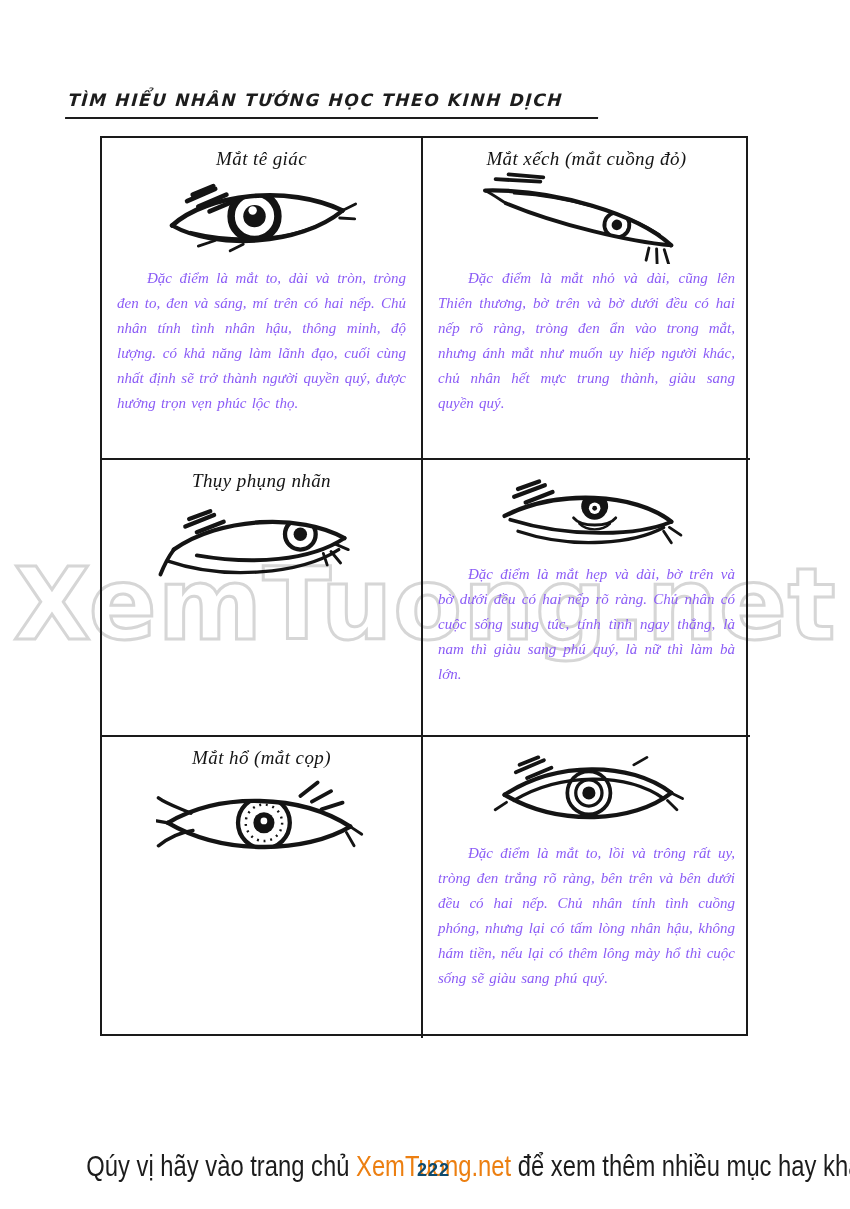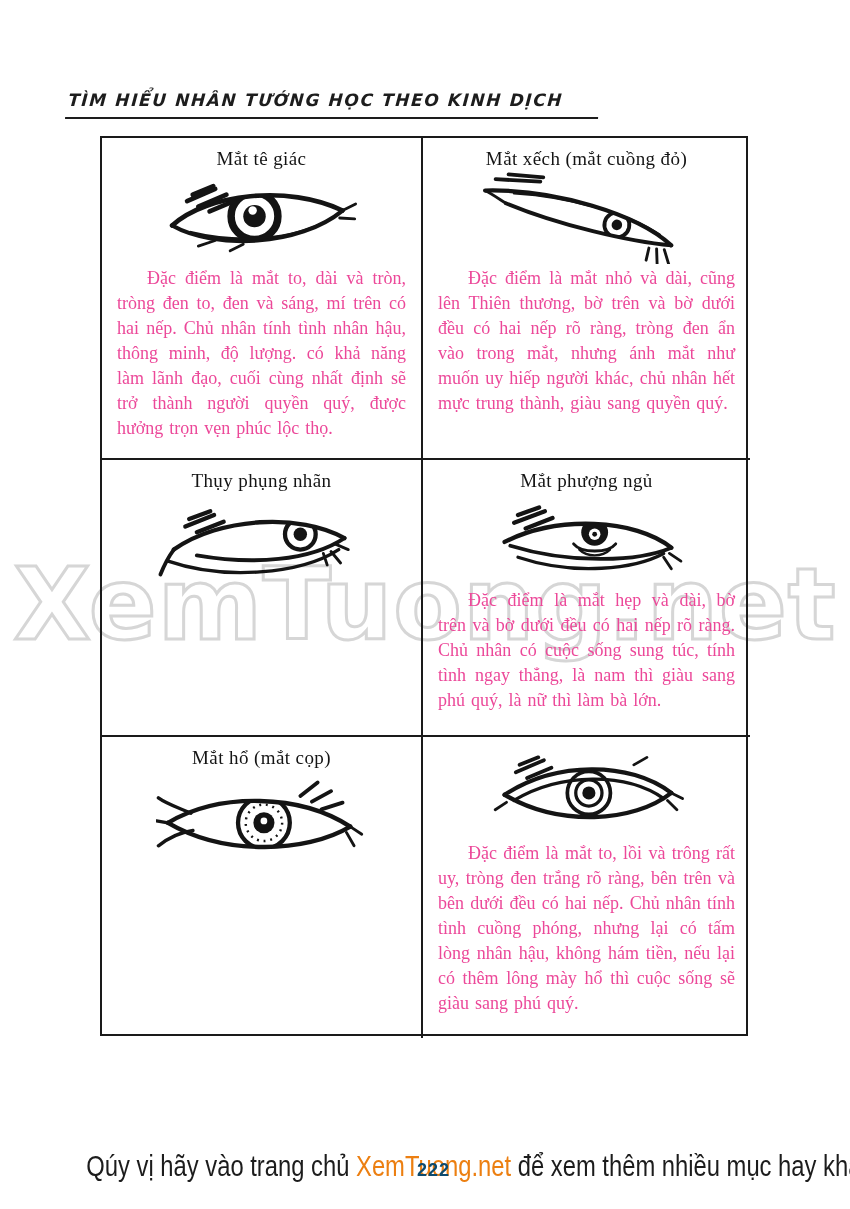--- a/index.html
+++ b/index.html
@@ -36,32 +36,32 @@
     z-index:1;
     display:grid;
     grid-template-columns:321px 327px;
     grid-template-rows:322px 277px 301px;
     border:2px solid #1a1a1a;
     box-sizing:border-box;
     background:transparent;
   }
   .cell{
     box-sizing:border-box;overflow:hidden;
-    padding:6px 13px 20px 13px;background:transparent;
+    padding:6px 13px 20px 13px;background:transparent;font-style:italic;
   }
   .cell.col1{border-right:2px solid #1a1a1a;}
   .cell.row1,.cell.row2{border-bottom:2px solid #1a1a1a;}
   .cell-title{
     text-align:center;font-size:19px;color:#141414;
     letter-spacing:0.4px;margin:4px 0 2px 0;font-weight:normal;
   }
   .eye-art{display:block;margin:2px auto 2px auto;}
   .cell-body{
     margin:2px 2px 0 2px;
-    font-size:18px;line-height:25px;color:#ec4899;
+    font-size:15px;line-height:25px;color:#8b5cf6;
     text-align:justify;text-indent:30px;
     word-spacing:1.5px;
   }
   
   .footer{
     position:absolute;left:0;right:0;top:1150px;z-index:2;
     text-align:center;white-space:nowrap;
   }
   .footer-inner{
     display:inline-block;
@@ -150,21 +150,20 @@
       <path class="ln" stroke-width="4.5" d="M18,58 C66,24 150,20 196,46"></path>
       <path class="ln" stroke-width="4" d="M42,64 C100,74 160,70 196,46"></path>
       <path class="ln" stroke-width="4" d="M18,58 C12,66 8,74 4,84"></path>
       <path class="ln" stroke-width="3.5" d="M12,70 C70,90 150,84 190,58"></path>
       <path class="ln" stroke-width="4.5" d="M30,34 l30,-12 M42,40 l28,-11 M34,26 l22,-8"></path>
       <path class="ln" stroke-width="3" d="M186,52 l14,6 M182,60 l10,12 M174,62 l4,12"></path>
     </svg>
   </div>
 
   <div class="cell row2">
-    <div class="cell-title">Mắt phượng ngủ</div>
     <svg class="eye-art" width="212" height="92" viewBox="0 0 220 96">
       <defs>
           <clipPath id="c4">
             <path d="M24,50 C80,22 160,26 198,56 C165,70 95,74 30,54 Z"></path>
           </clipPath>
         </defs>
       <g clip-path="url(#c4)">
         <circle cx="118" cy="40" r="14" fill="#141414"></circle>
         <circle cx="118" cy="42" r="6" fill="#ffffff"></circle>
         <circle cx="118" cy="42" r="2.5" fill="#141414"></circle>

